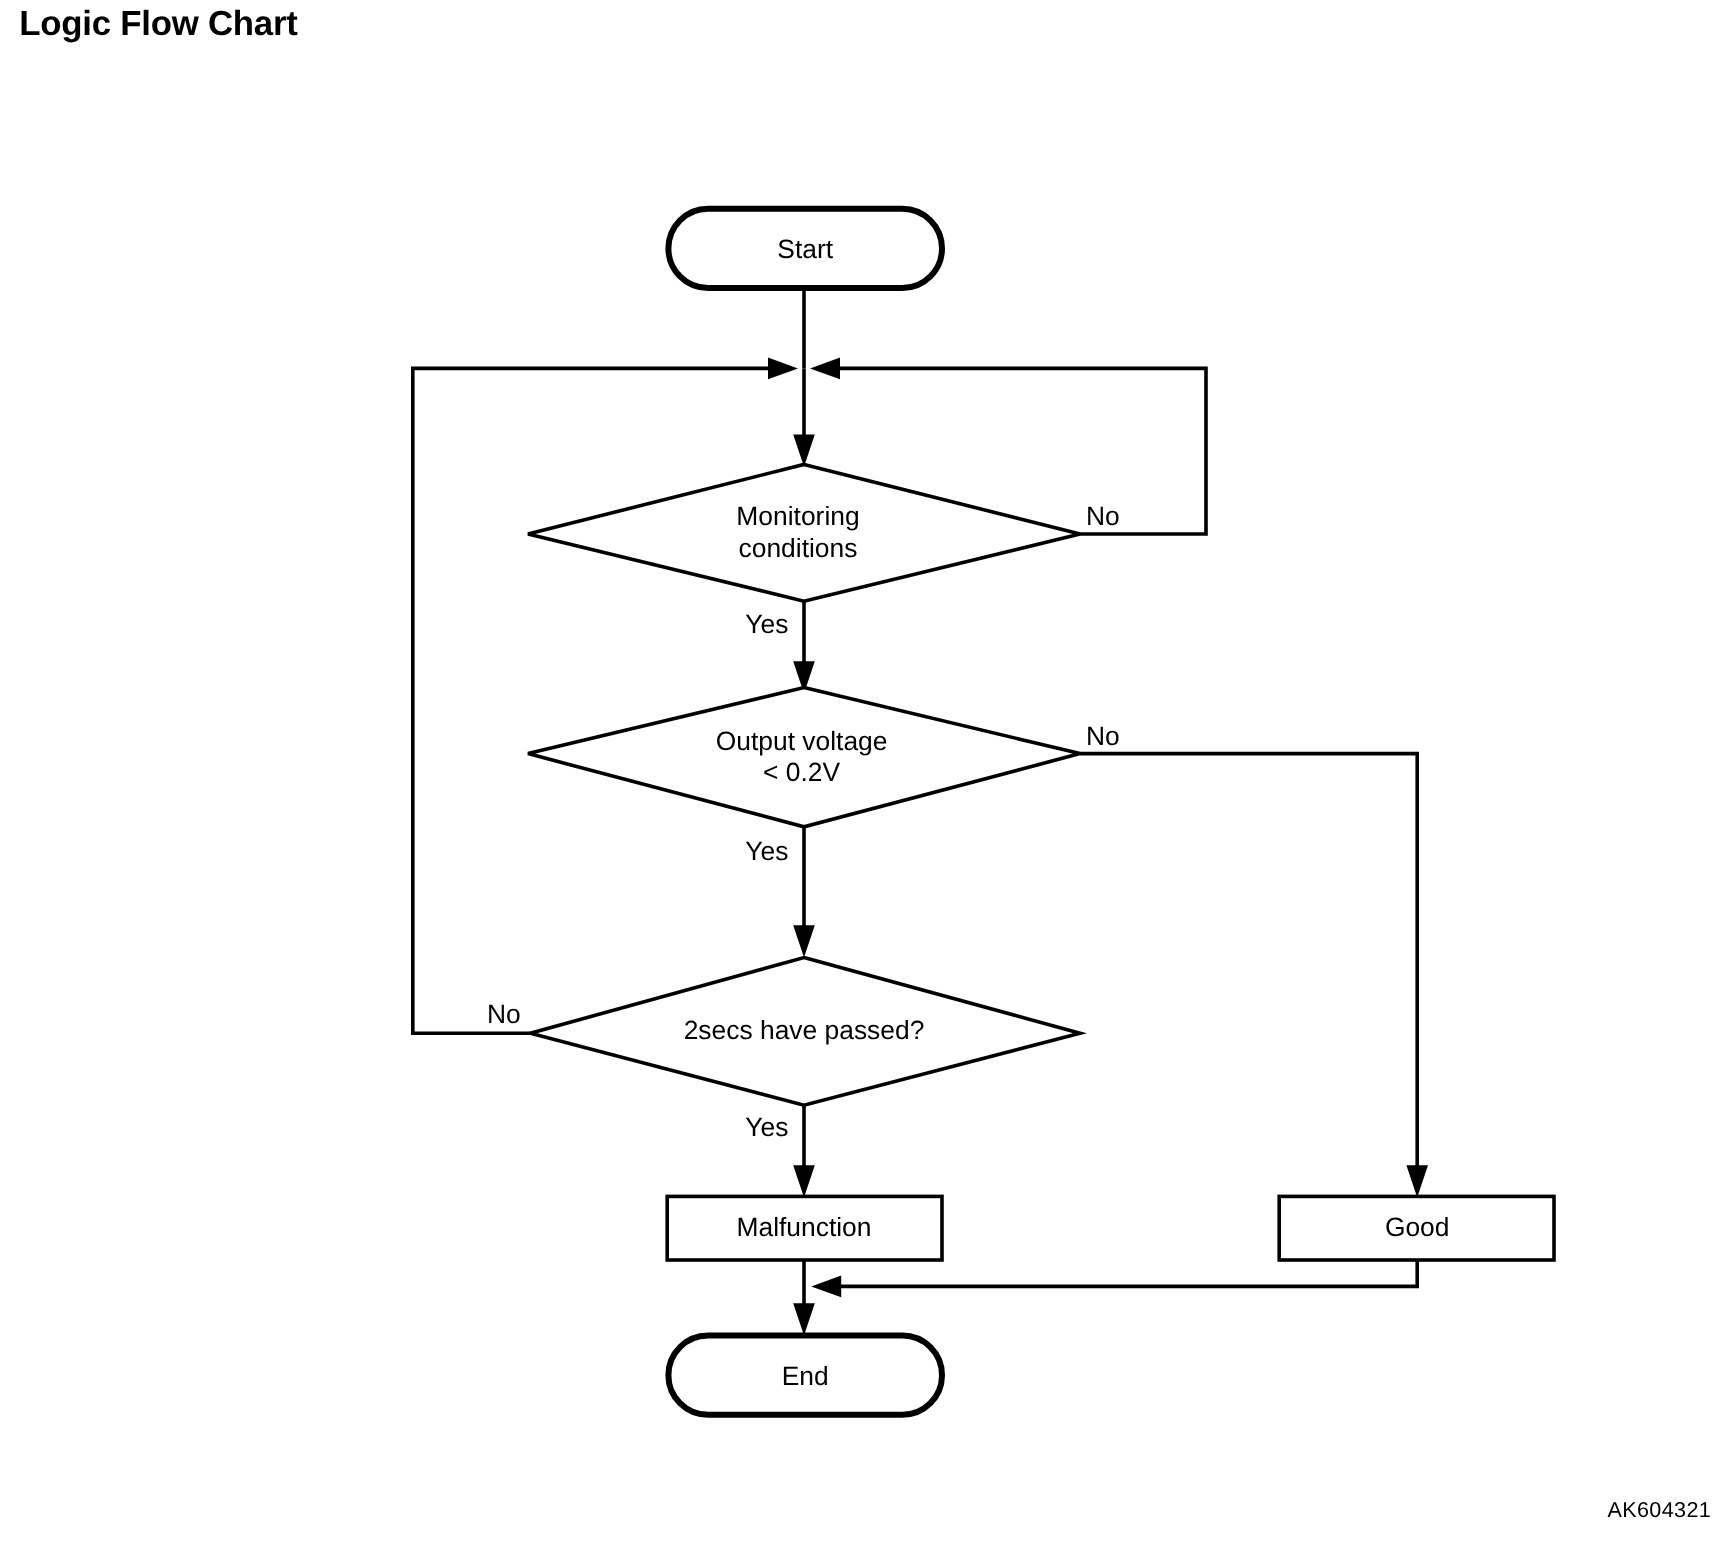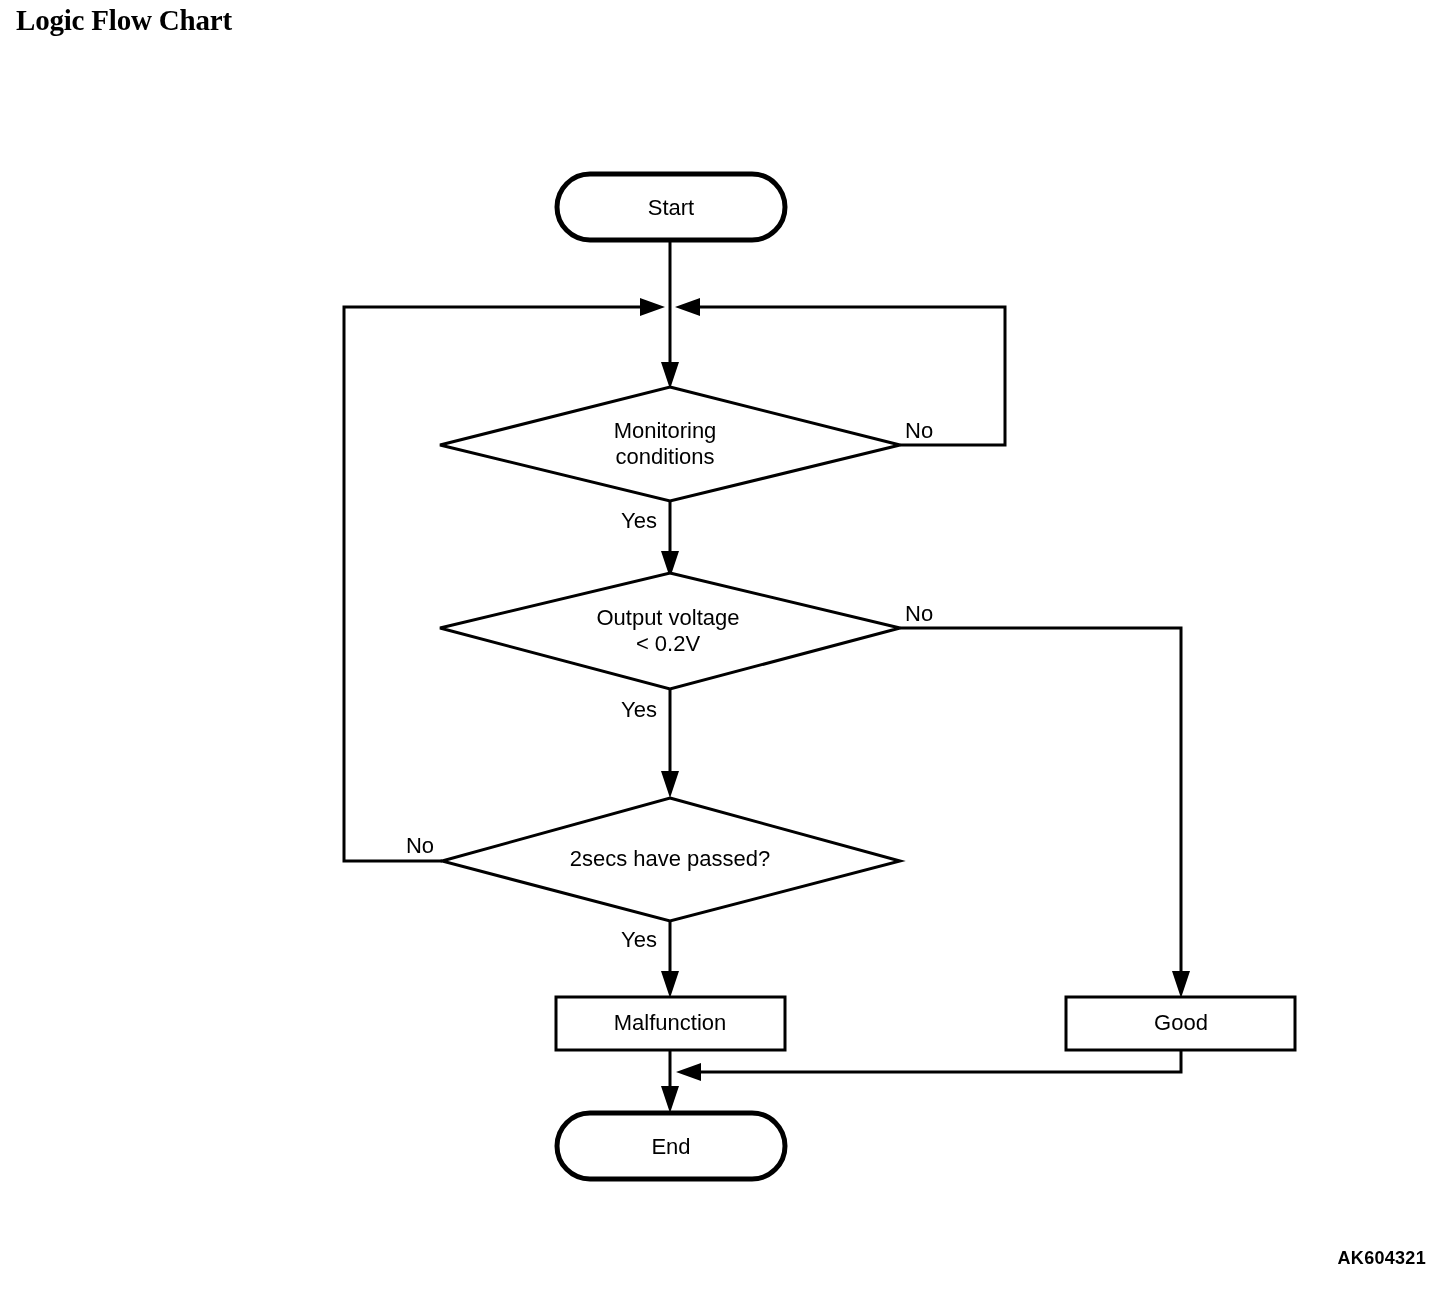--- a/index.html
+++ b/index.html
@@ -16,28 +16,27 @@
     overflow: hidden;
   }
   #page-title {
     position: absolute;
     left: 16px;
     top: 4px;
     font-size: 29px;
     font-weight: bold;
     letter-spacing: -0.2px;
     white-space: nowrap;
-    font-family: Liberation Serif, serif;
   }
   #diagram-code {
     position: absolute;
     right: 14px;
     top: 1248px;
     font-size: 18px;
-    font-weight: bold;
+    font-weight: normal;
     letter-spacing: 0.3px;
     white-space: nowrap;
   }
   #flowchart-canvas {
     position: absolute;
     left: 0;
     top: 0;
     width: 1440px;
     height: 1292px;
   }

